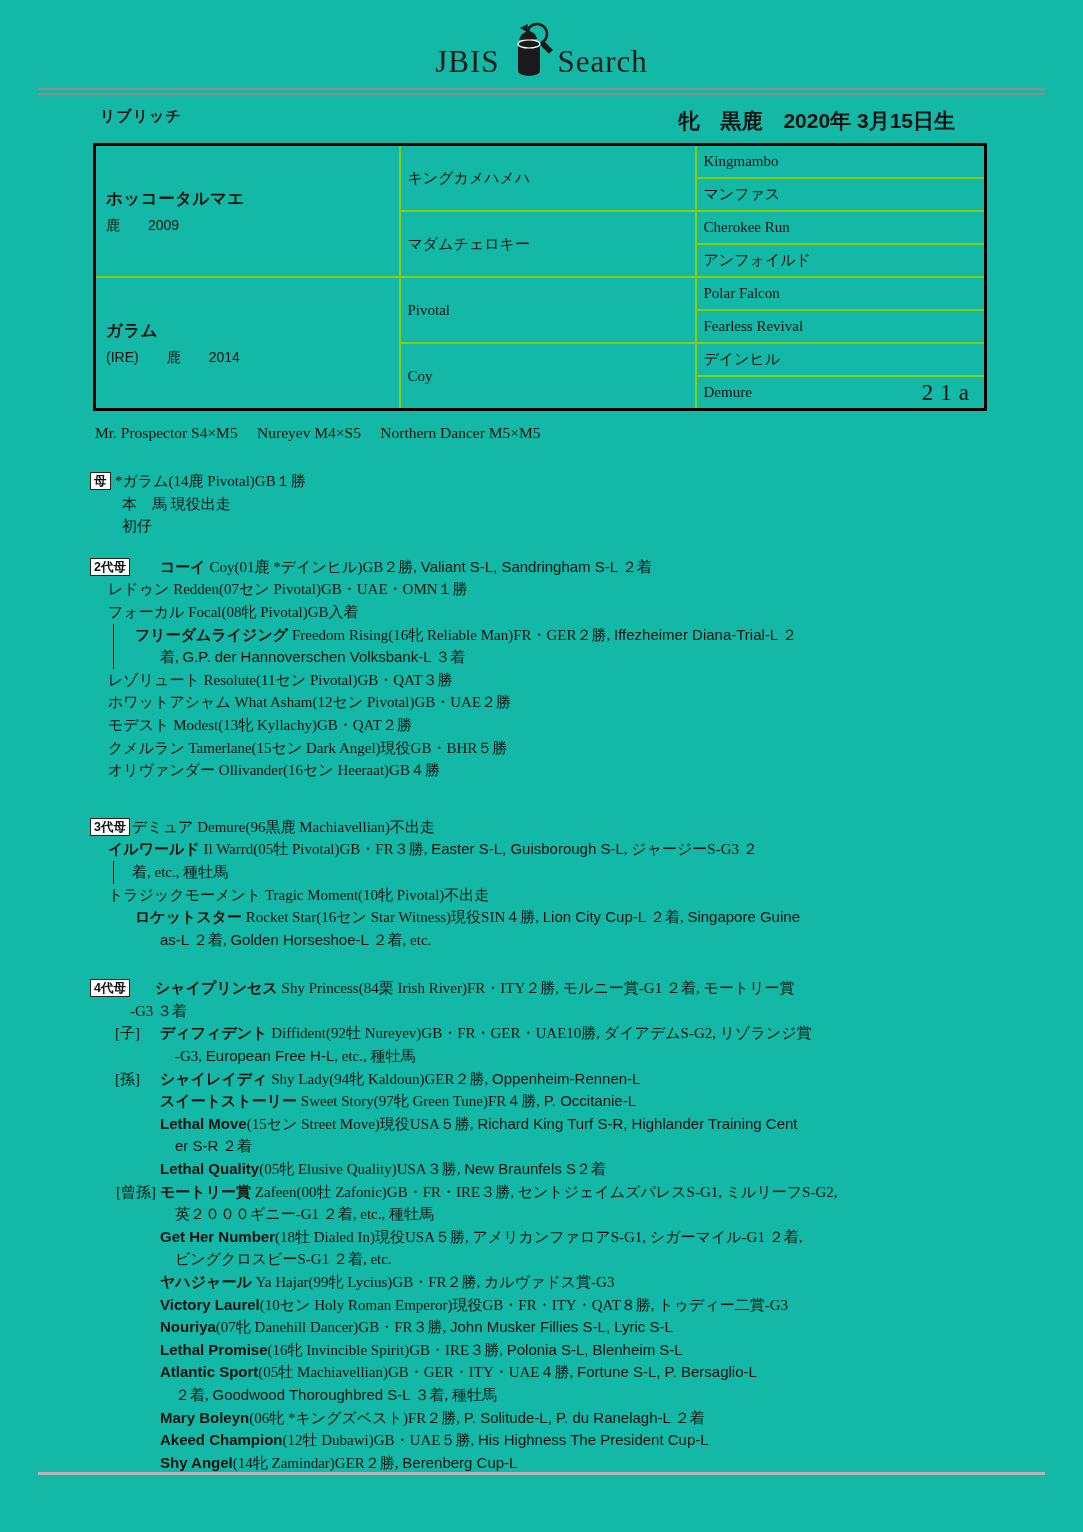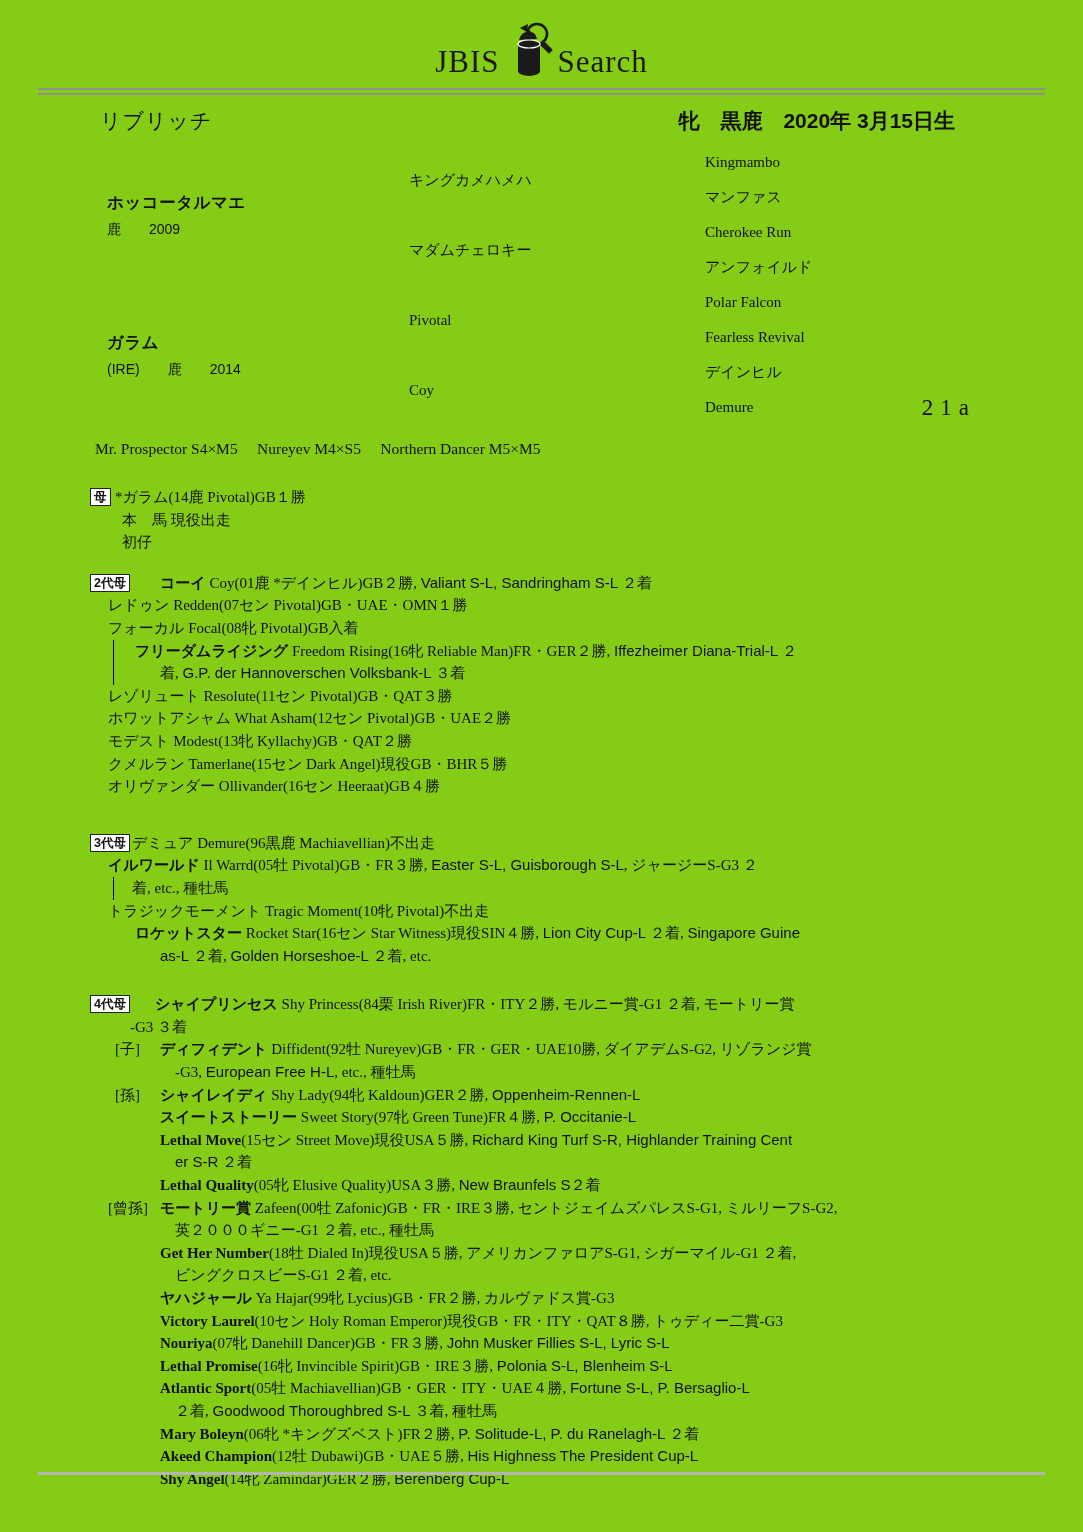--- a/index.html
+++ b/index.html
@@ -1,52 +1,52 @@
 <!DOCTYPE html>
 <html><head>
 <meta charset="utf-8">
 <style>
   html,body{margin:0;padding:0;background:#e8e8e8;}
-  .page{width:1083px;height:1532px;position:relative;background:#84cc16;margin:0 auto;
+  .page{width:1083px;height:1532px;position:relative;background:#14b8a6;margin:0 auto;
         font-family:"Liberation Serif",serif;color:#111;overflow:hidden;}
   
   .hdr{padding-top:20px;display:flex;justify-content:center;align-items:flex-end;gap:2px;height:60px;}
   .logo-jbis,.logo-search{font-family:"Liberation Serif",serif;font-size:31px;color:#1a1a1a;letter-spacing:1px;}
   .logo-icon{margin:0 1px -2px 3px;}
   .dbl-rule{margin:8px 38px 0 38px;height:3px;border-top:2px solid #8f8f8f;border-bottom:2px solid #8f8f8f;}
   
   .titlerow{position:relative;height:48px;}
   .tname{position:absolute;left:100px;top:12px;font-family:"Liberation Sans",sans-serif;
-         font-weight:normal;font-size:21px;letter-spacing:1px;}
+         font-weight:bold;font-size:15px;letter-spacing:1px;}
   .tinfo{position:absolute;right:128px;top:12px;font-family:"Liberation Sans",sans-serif;
          font-weight:bold;font-size:21px;}
   
   .ped{border-collapse:collapse;table-layout:fixed;margin-left:93px;border:3px solid #000;}
-  .ped td{border:4px solid #84cc16;height:31px;padding:0 0 0 7px;vertical-align:middle;overflow:hidden;white-space:nowrap;}
+  .ped td{border:2px solid #84cc16;height:31px;padding:0 0 0 7px;vertical-align:middle;overflow:hidden;white-space:nowrap;}
   .ped tr.damtop td{border-top:2px solid #000;}
   .c1{padding-left:10px !important;}
   .pname{font-family:"Liberation Sans",sans-serif;font-weight:bold;font-size:16.5px;letter-spacing:.5px;}
   .pdetail{font-family:"Liberation Sans",sans-serif;font-size:14px;margin-top:7px;}
   .ped .c2,.ped .c3{font-size:15px;}
   .demure-wrap{display:flex;justify-content:space-between;align-items:center;padding-right:8px;}
   .fam{font-size:23px;letter-spacing:7px;}
   
   .inbreed{margin:12px 40px 0 95px;font-size:15.5px;white-space:nowrap;}
   
   #sections{margin:0 40px 0 90px;}
   .section{position:relative;}
   .sec-mare{margin-top:26px;}
   .sec-2{margin-top:18px;}
   .sec-3{margin-top:34px;}
   .sec-4{margin-top:26px;}
   .line{position:relative;height:22.6px;line-height:22.6px;white-space:nowrap;font-size:15px;}
   .s-jb{font-family:"Liberation Sans",sans-serif;font-weight:bold;}
   .s-sr{font-family:"Liberation Serif",serif;}
   .s-sn{font-family:"Liberation Sans",sans-serif;}
-  .s-snb{font-family:Liberation Serif, serif;font-weight:bold;}
+  .s-snb{font-family:Liberation Sans, sans-serif;font-weight:bold;}
   .boxlabel{position:absolute;top:2px;border:1px solid #222;padding:0 3px;line-height:16px;
             font-family:"Liberation Sans",sans-serif;font-size:12.5px;font-weight:bold;background:#fff;}
   .sublabel{position:absolute;top:0;font-family:"Liberation Serif",serif;font-size:15px;}
   .vbar{position:absolute;top:0;height:100%;border-left:1px solid #000;width:0;}
   
   .footline{position:absolute;left:38px;right:38px;top:1472px;border-top:3px solid #b5b5b5;}
   .footrow{position:absolute;left:65px;right:62px;top:1482px;display:flex;
            justify-content:space-between;font-size:15px;}
 </style>
 </head>
@@ -157,21 +157,21 @@
       <div class="section sec-4">
         <div class="line" style="padding-left: 65px;"><span class="boxlabel" style="left: 0px;">4代母</span><span class="s-jb">シャイプリンセス</span><span class="s-sr"> Shy Princess(84栗 Irish River)FR・ITY２勝, モルニー賞-G1 ２着, モートリー賞</span></div>
         <div class="line" style="padding-left: 40px;"><span class="s-sr">-G3 ３着</span></div>
         <div class="line" style="padding-left: 70px;"><span class="sublabel" style="left: 25px;">[子]</span><span class="s-jb">ディフィデント</span><span class="s-sr"> Diffident(92牡 Nureyev)GB・FR・GER・UAE10勝, ダイアデムS-G2, リゾランジ賞</span></div>
         <div class="line" style="padding-left: 85px;"><span class="s-sr">-G3, </span><span class="s-sn">European Free H-L</span><span class="s-sr">, etc., 種牡馬</span></div>
         <div class="line" style="padding-left: 70px;"><span class="sublabel" style="left: 25px;">[孫]</span><span class="s-jb">シャイレイディ</span><span class="s-sr"> Shy Lady(94牝 Kaldoun)GER２勝, </span><span class="s-sn">Oppenheim-Rennen-L</span></div>
         <div class="line" style="padding-left: 70px;"><span class="s-jb">スイートストーリー</span><span class="s-sr"> Sweet Story(97牝 Green Tune)FR４勝, </span><span class="s-sn">P. Occitanie-L</span></div>
         <div class="line" style="padding-left: 70px;"><span class="s-snb">Lethal Move</span><span class="s-sr">(15セン Street Move)現役USA５勝, </span><span class="s-sn">Richard King Turf S-R, Highlander Training Cent</span></div>
         <div class="line" style="padding-left: 85px;"><span class="s-sn">er S-R</span><span class="s-sr"> ２着</span></div>
         <div class="line" style="padding-left: 70px;"><span class="s-snb">Lethal Quality</span><span class="s-sr">(05牝 Elusive Quality)USA３勝, </span><span class="s-sn">New Braunfels S</span><span class="s-sr">２着</span></div>
-        <div class="line" style="padding-left: 70px;"><span class="sublabel" style="left: 18px;">[曾孫]</span><span class="s-jb">モートリー賞</span><span class="s-sr"> Zafeen(00牡 Zafonic)GB・FR・IRE３勝, セントジェイムズパレスS-G1, ミルリーフS-G2,</span></div>
+        <div class="line" style="padding-left: 70px;"><span class="sublabel" style="left: 26px;">[曾孫]</span><span class="s-jb">モートリー賞</span><span class="s-sr"> Zafeen(00牡 Zafonic)GB・FR・IRE３勝, セントジェイムズパレスS-G1, ミルリーフS-G2,</span></div>
         <div class="line" style="padding-left: 85px;"><span class="s-sr">英２０００ギニー-G1 ２着, etc., 種牡馬</span></div>
         <div class="line" style="padding-left: 70px;"><span class="s-snb">Get Her Number</span><span class="s-sr">(18牡 Dialed In)現役USA５勝, アメリカンファロアS-G1, シガーマイル-G1 ２着,</span></div>
         <div class="line" style="padding-left: 85px;"><span class="s-sr">ビングクロスビーS-G1 ２着, etc.</span></div>
         <div class="line" style="padding-left: 70px;"><span class="s-jb">ヤハジャール</span><span class="s-sr"> Ya Hajar(99牝 Lycius)GB・FR２勝, カルヴァドス賞-G3</span></div>
         <div class="line" style="padding-left: 70px;"><span class="s-snb">Victory Laurel</span><span class="s-sr">(10セン Holy Roman Emperor)現役GB・FR・ITY・QAT８勝, トゥディー二賞-G3</span></div>
         <div class="line" style="padding-left: 70px;"><span class="s-snb">Nouriya</span><span class="s-sr">(07牝 Danehill Dancer)GB・FR３勝, </span><span class="s-sn">John Musker Fillies S-L, Lyric S-L</span></div>
         <div class="line" style="padding-left: 70px;"><span class="s-snb">Lethal Promise</span><span class="s-sr">(16牝 Invincible Spirit)GB・IRE３勝, </span><span class="s-sn">Polonia S-L, Blenheim S-L</span></div>
         <div class="line" style="padding-left: 70px;"><span class="s-snb">Atlantic Sport</span><span class="s-sr">(05牡 Machiavellian)GB・GER・ITY・UAE４勝, </span><span class="s-sn">Fortune S-L, P. Bersaglio-L</span></div>
         <div class="line" style="padding-left: 85px;"><span class="s-sr">２着, </span><span class="s-sn">Goodwood Thoroughbred S-L</span><span class="s-sr"> ３着, 種牡馬</span></div>
         <div class="line" style="padding-left: 70px;"><span class="s-snb">Mary Boleyn</span><span class="s-sr">(06牝 *キングズベスト)FR２勝, </span><span class="s-sn">P. Solitude-L, P. du Ranelagh-L</span><span class="s-sr"> ２着</span></div>

